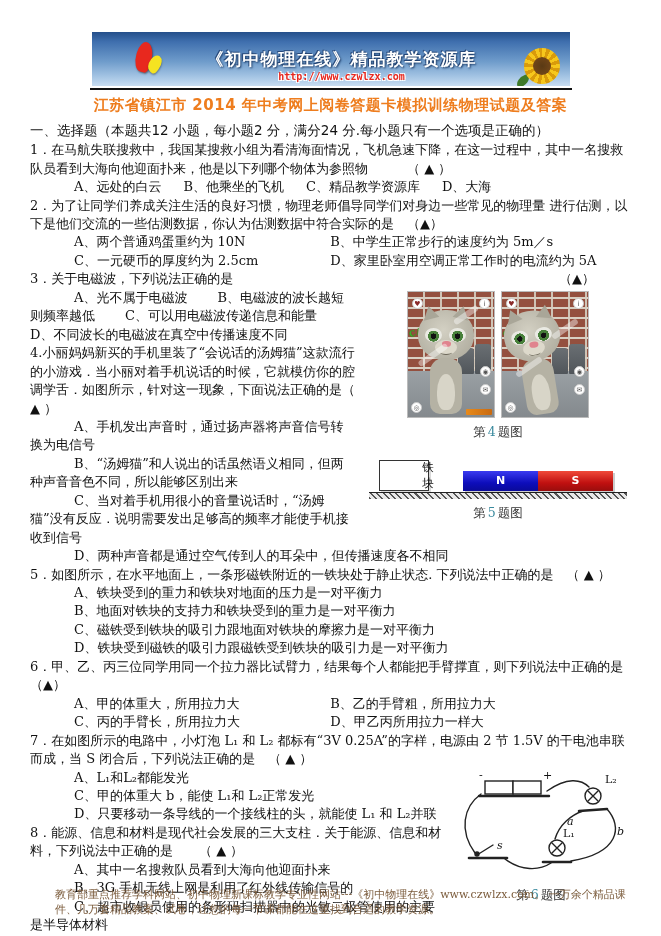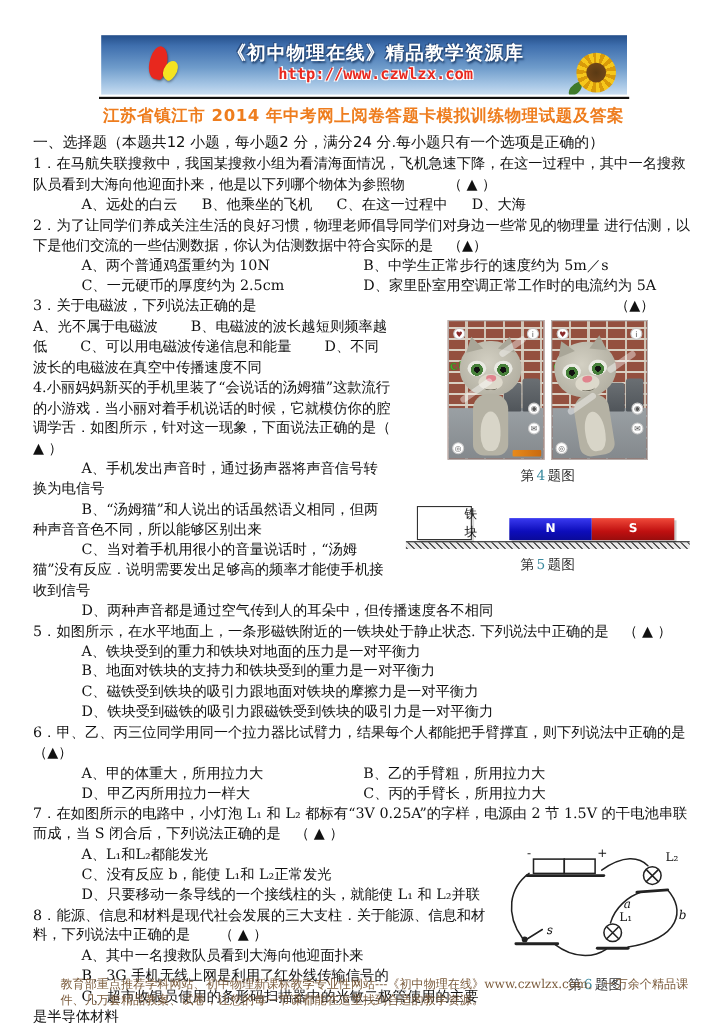--- a/index.html
+++ b/index.html
@@ -9,24 +9,24 @@
 
   
   .banner-wrap { width:482px; margin:32px auto 0 auto; }
   .banner { position:relative; width:478px; height:54px; margin:0 auto; overflow:hidden;
     background:linear-gradient(to bottom,#244f8a 0%,#3f6fae 18%,#6f9ccb 55%,#a9c8e6 85%,#c9ddf1 100%); }
   .logo { position:absolute; left:42px; top:8px; width:40px; height:40px; }
   .logo-red { position:absolute; left:2px; top:2px; width:16px; height:30px; background:#e8281e;
     border-radius:70% 95% 40% 85%; transform:rotate(16deg); box-shadow:1px 1px 2px rgba(0,0,0,.45); }
   .logo-yellow { position:absolute; left:15px; top:15px; width:12px; height:18px; background:#f5e321;
     border-radius:65% 95% 40% 90%; transform:rotate(38deg); box-shadow:1px 1px 2px rgba(0,0,0,.35); }
-  .banner-texts { position:absolute; left:105px; top:5px; width:290px; text-align:center; }
+  .banner-texts { position:absolute; left:105px; top:16px; width:290px; text-align:center; }
   .banner-title { color:#ffffff; font-weight:bold; font-size:17px; letter-spacing:1px;
     text-shadow:1px 1px 2px #1a3a66, -1px -1px 0 #2a4a7a; white-space:nowrap; }
-  .banner-url { color:#e8281e; font-weight:bold; font-size:14px; margin-top:0;
+  .banner-url { color:#e8281e; font-weight:bold; font-size:10px; margin-top:0;
     font-family:"DejaVu Sans Mono","Liberation Mono",monospace;
     text-shadow:1px 1px 0 #fff,-1px 1px 0 #fff,1px -1px 0 #fff; }
   .sunflower { position:absolute; right:10px; bottom:2px; width:36px; height:36px; border-radius:50%;
     background:repeating-conic-gradient(#f6c71c 0 14deg,#d99b0a 14deg 28deg); }
   .sunflower::after { content:""; position:absolute; left:9px; top:9px; width:18px; height:18px;
     border-radius:50%; background:radial-gradient(#5a3a14,#7a4a1a); }
   .sunflower-leaf { position:absolute; right:40px; bottom:0; width:14px; height:10px;
     background:#3f7a2a; border-radius:80% 10% 80% 10%; transform:rotate(-20deg); }
   .banner-rule { width:482px; height:2px; background:#111; margin-top:2px; }
 
@@ -40,21 +40,21 @@
 
   .question { }
   .stem { }
   .stem-q3 { overflow:visible; }
   .stem-q3 .marker { float:right; margin-right:36px; }
   .opts-inline4 { padding-left:44px; }
   .opts-inline4 span { margin-right:22px; }
   .opts-grid2 { display:grid; grid-template-columns:46% 54%; padding-left:44px; }
   .opts-flow { }
   .opts-flow span { margin-right:30px; }
-  .opts-flow span:first-child { }
+  .opts-flow span:first-child { margin-left:44px; }
   .opts-block span { display:block; text-indent:44px; }
   .opts-block-tight span { display:block; text-indent:44px; }
 
   
   .fig-right { float:right; margin:2px 0 4px 10px; }
   .figstack { width:266px; }
   .cats { display:flex; gap:6px; justify-content:center; }
   .cat-card { position:relative; width:88px; height:127px; overflow:hidden; border:1px solid #bbb;
     background-color:#94503f;
     background-image:repeating-linear-gradient(0deg, rgba(0,0,0,0) 0 8px, #d8cfc2 8px 10px),
@@ -144,21 +144,21 @@
   </div>
 
   <div class="doc-title">江苏省镇江市 2014 年中考网上阅卷答题卡模拟训练物理试题及答案</div>
 
   <div class="content">
     <div class="section-heading">一、选择题（本题共12 小题，每小题2 分，满分24 分.每小题只有一个选项是正确的）</div>
 
     <div class="question">
       <p class="stem">1．在马航失联搜救中，我国某搜救小组为看清海面情况，飞机急速下降，在这一过程中，其中一名搜救队员看到大海向他迎面扑来，他是以下列哪个物体为参照物　　　（ ▲ ）</p>
       <div class="opts-inline4">
-        <span>A、远处的白云</span><span>B、他乘坐的飞机</span><span>C、在这一过程中</span><span>D、大海</span>
+        <span>A、远处的白云</span><span>B、他乘坐的飞机</span><span>C、精品教学资源库</span><span>D、大海</span>
       </div>
     </div>
 
     <div class="question">
       <p class="stem">2．为了让同学们养成关注生活的良好习惯，物理老师倡导同学们对身边一些常见的物理量 进行估测，以下是他们交流的一些估测数据，你认为估测数据中符合实际的是　（▲）</p>
       <div class="opts-grid2">
         <span>A、两个普通鸡蛋重约为 10N</span>
           <span>B、中学生正常步行的速度约为 5m／s</span>
           <span>C、一元硬币的厚度约为 2.5cm</span>
           <span>D、家里卧室用空调正常工作时的电流约为 5A</span>
@@ -267,22 +267,22 @@
           <span>C、磁铁受到铁块的吸引力跟地面对铁块的摩擦力是一对平衡力</span>
           <span>D、铁块受到磁铁的吸引力跟磁铁受到铁块的吸引力是一对平衡力</span>
       </div>
     </div>
 
     <div class="question">
       <p class="stem">6．甲、乙、丙三位同学用同一个拉力器比试臂力，结果每个人都能把手臂撑直，则下列说法中正确的是　　（▲）</p>
       <div class="opts-grid2">
         <span>A、甲的体重大，所用拉力大</span>
           <span>B、乙的手臂粗，所用拉力大</span>
+          <span>C、丙的手臂长，所用拉力大</span>
           <span>D、甲乙丙所用拉力一样大</span>
-          <span>C、丙的手臂长，所用拉力大</span>
       </div>
     </div>
 
     <div class="question">
       <p class="stem">7．在如图所示的电路中，小灯泡 L₁ 和 L₂ 都标有“3V 0.25A”的字样，电源由 2 节 1.5V 的干电池串联而成，当 S 闭合后，下列说法正确的是　（ ▲ ）</p>
 
       <div class="fig6">
         <svg width="172" height="112" viewBox="0 0 172 112">
           <g stroke="#222" stroke-width="1.4" fill="none" stroke-linecap="round">
 
@@ -322,21 +322,21 @@
             <text x="42" y="80" font-style="italic">s</text>
           </g>
         </svg>
         <div class="fig-caption">
           <span>第</span><span class="num">6</span><span>题图</span>
         </div>
       </div>
 
       <div class="opts-block-tight">
         <span>A、L₁和L₂都能发光</span>
-          <span>C、没有反应 b，能使 L₁和 L₂正常发光</span>
+          <span>C、甲的体重大 b，能使 L₁和 L₂正常发光</span>
           <span>D、只要移动一条导线的一个接线柱的头，就能使 L₁ 和 L₂并联</span>
       </div>
     </div>
 
     <div class="question clearfix">
       <p class="stem">8．能源、信息和材料是现代社会发展的三大支柱．关于能源、信息和材料，下列说法中正确的是　　（ ▲ ）</p>
       <div class="opts-block-tight">
         <span>A、其中一名搜救队员看到大海向他迎面扑来</span>
           <span>B、3G 手机无线上网是利用了红外线传输信号的</span>
           <span>C、超市收银员使用的条形码扫描器中的光敏二极管使用的主要是半导体材料</span>

